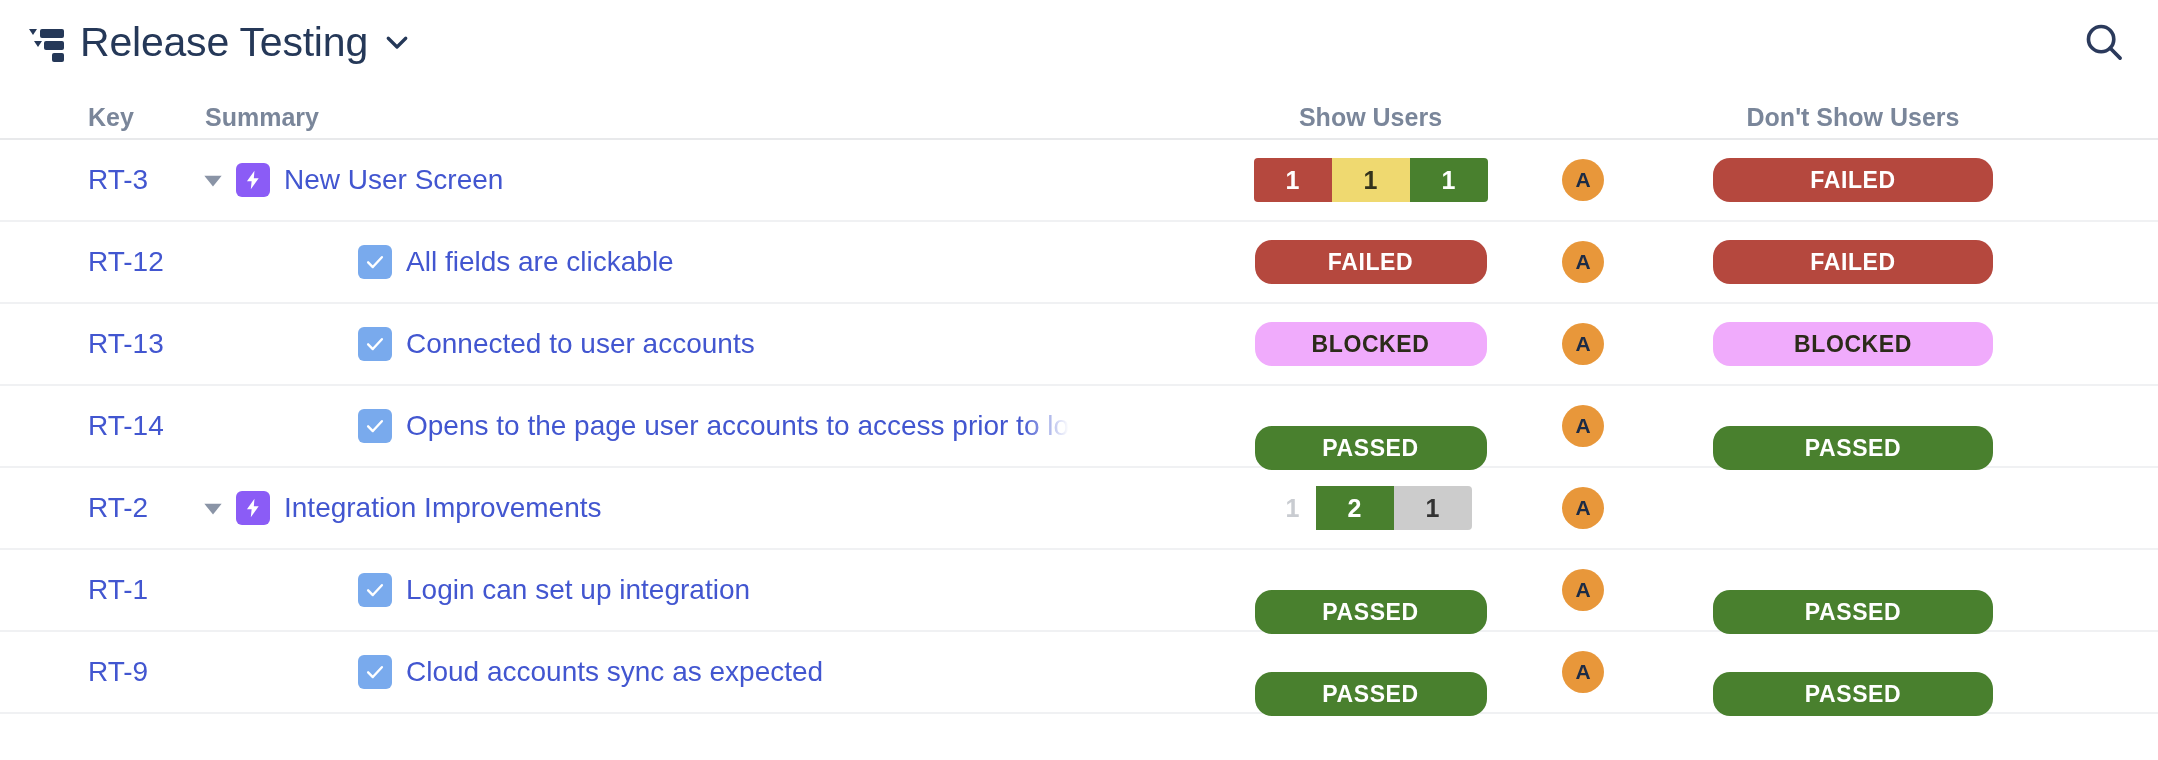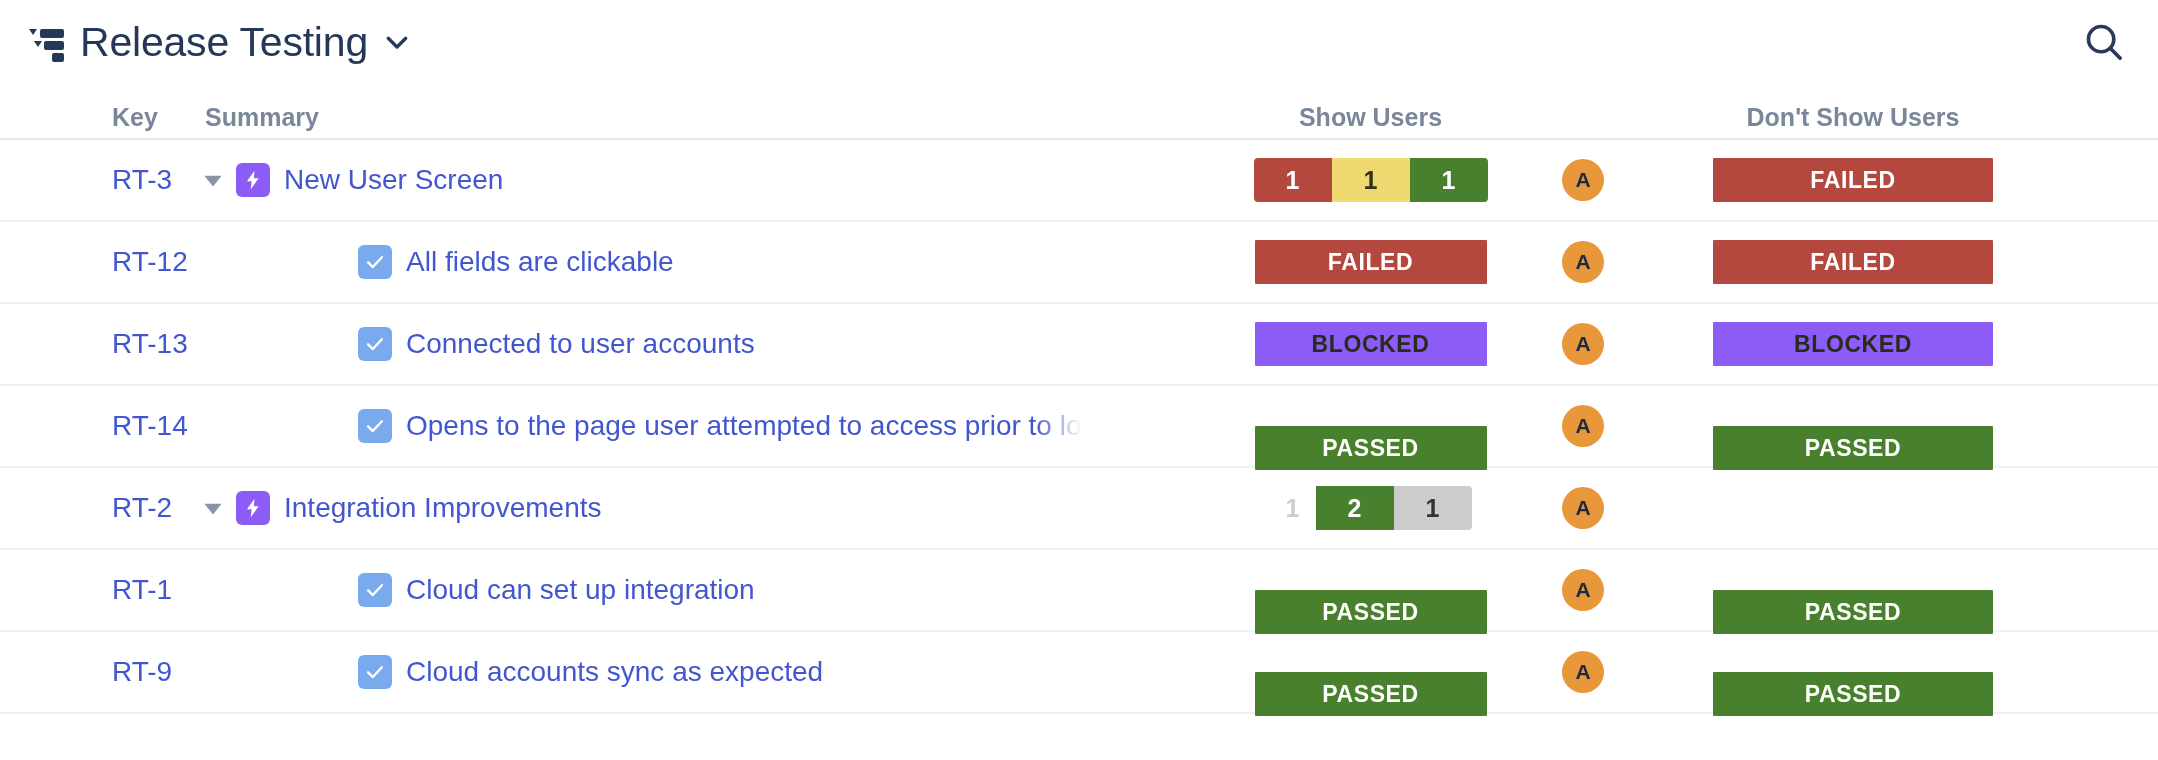--- a/index.html
+++ b/index.html
@@ -50,21 +50,21 @@
     border-bottom: 2px solid #f0f1f3;
     position: relative;
   }
   .row.head {
     height: 56px;
     align-items: flex-end;
     padding-bottom: 6px;
     border-bottom: 2px solid #e8e9eb;
   }
 
-  .c-key      { width: 185px; flex: 0 0 185px; text-align: left; padding-left: 112px; }
+  .c-key      { width: 185px; flex: 0 0 185px; text-align: left; padding-left: 88px; }
   .c-summary  { flex: 1 1 auto; min-width: 0; padding-left: 5px; position: relative; }
   .c-show     { width: 305px; flex: 0 0 305px; display: flex; justify-content: center; align-items: center; }
   .c-avatar   { width: 120px; flex: 0 0 120px; display: flex; justify-content: center; align-items: center; }
   .c-dont     { width: 420px; flex: 0 0 420px; display: flex; justify-content: center; align-items: center; }
   .c-tail     { width: 95px; flex: 0 0 95px; }
 
   .col-head {
     font-size: 25px;
     font-weight: bold;
     color: #7a869a;
@@ -107,29 +107,29 @@
     overflow: hidden;
     max-width: 900px;
     -webkit-mask-image: linear-gradient(to right, #000 0%, #000 93%, rgba(0,0,0,0) 100%);
             mask-image: linear-gradient(to right, #000 0%, #000 93%, rgba(0,0,0,0) 100%);
   }
 
   
   .badge {
     display: flex; align-items: center; justify-content: center;
     width: 232px; height: 44px;
-    border-radius: 1px;
+    border-radius: 17px;
     font-size: 23px;
     font-weight: bold;
     letter-spacing: 0.6px;
   }
   .badge.wide { width: 280px; }
   .badge.PASSED  { background: #49802e; color: #ffffff; margin-top: 44px; }
   .badge.FAILED  { background: #b5483e; color: #ffffff; }
-  .badge.BLOCKED { background: #8b5cf6; color: #2b2b19; }
+  .badge.BLOCKED { background: #f0abfc; color: #2b2b19; }
 
   
   .segbar { display: flex; align-items: center; }
   .seg {
     height: 44px;
     min-width: 78px;
     display: flex; align-items: center; justify-content: center;
     font-size: 25px;
     font-weight: 600;
   }
@@ -288,21 +288,21 @@
       <div class="row">
         <div class="c-key"><a class="key-link">RT-14</a></div>
         <div class="c-summary">
           <span class="sum-inner">
             <span class="indent"></span>
             <span class="type-icon subtask">
               <svg width="22" height="22" viewBox="0 0 24 24">
                 <path d="M4.5 12.4 L9.6 17.5 L19.5 6.8" fill="none" stroke="#ffffff" stroke-width="2.6" stroke-linecap="round" stroke-linejoin="round"></path>
               </svg>
             </span>
-            <span class="sum-text clipped">Opens to the page user attempted to access prior to lo</span>
+            <span class="sum-text clipped">Opens to the page user accounts to access prior to lo</span>
           </span>
         </div>
         <div class="c-show">
           <span class="badge PASSED">PASSED</span>
         </div>
         <div class="c-avatar">
           <span class="avatar">A</span>
         </div>
         <div class="c-dont">
           <span class="badge PASSED wide">PASSED</span>
@@ -344,21 +344,21 @@
       <div class="row">
         <div class="c-key"><a class="key-link">RT-1</a></div>
         <div class="c-summary">
           <span class="sum-inner">
             <span class="indent"></span>
             <span class="type-icon subtask">
               <svg width="22" height="22" viewBox="0 0 24 24">
                 <path d="M4.5 12.4 L9.6 17.5 L19.5 6.8" fill="none" stroke="#ffffff" stroke-width="2.6" stroke-linecap="round" stroke-linejoin="round"></path>
               </svg>
             </span>
-            <span class="sum-text">Cloud can set up integration</span>
+            <span class="sum-text">Login can set up integration</span>
           </span>
         </div>
         <div class="c-show">
           <span class="badge PASSED">PASSED</span>
         </div>
         <div class="c-avatar">
           <span class="avatar">A</span>
         </div>
         <div class="c-dont">
           <span class="badge PASSED wide">PASSED</span>

